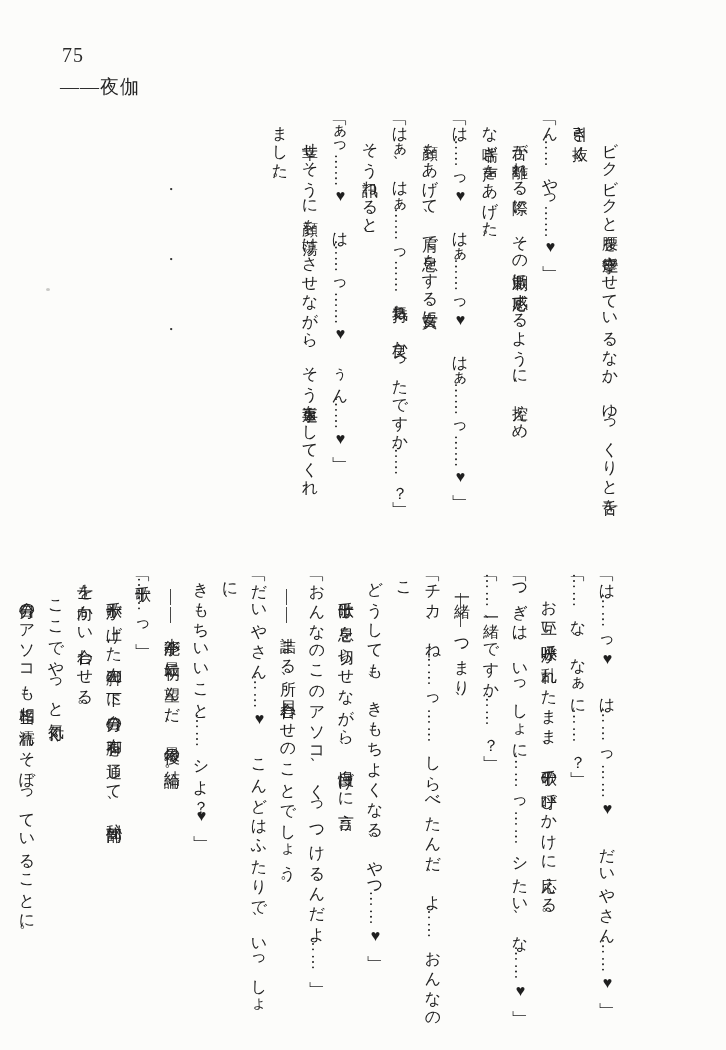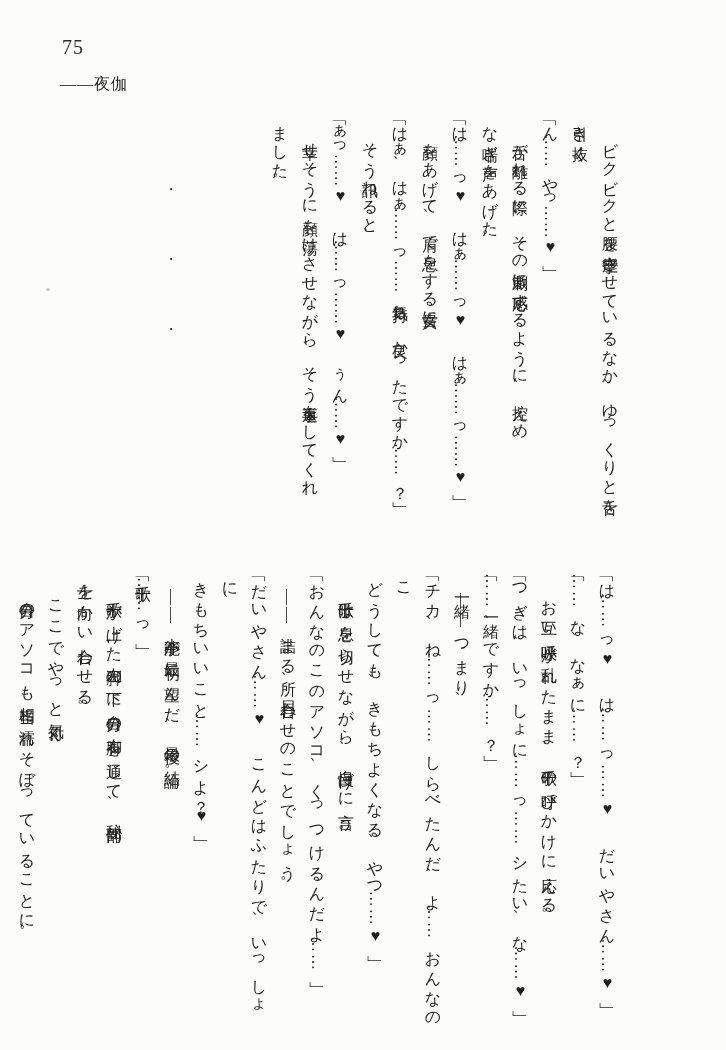--- a/index.html
+++ b/index.html
@@ -9,26 +9,26 @@
     font-family:"Liberation Serif","DejaVu Serif",serif;
     overflow:hidden;
   }
   .page{
     position:relative;
     width:726px;height:1050px;
     background:#fcfcfa;
     color:#262626;
   }
   .page-number{
-    position:absolute;left:62px;top:36px;
+    position:absolute;left:62px;top:44px;
     font-size:20px;letter-spacing:1px;color:#2b2b2b;
   }
   .chapter-header{
     position:absolute;left:60px;top:74px;
-    font-size:16px;letter-spacing:1px;color:#242424;
+    font-size:19px;letter-spacing:1px;color:#242424;
     white-space:nowrap;
   }
   .band{
     position:absolute;
     writing-mode:vertical-rl;
     text-orientation:mixed;
     color:#1f1f1f;
     white-space:normal;
   }
   .band p{

